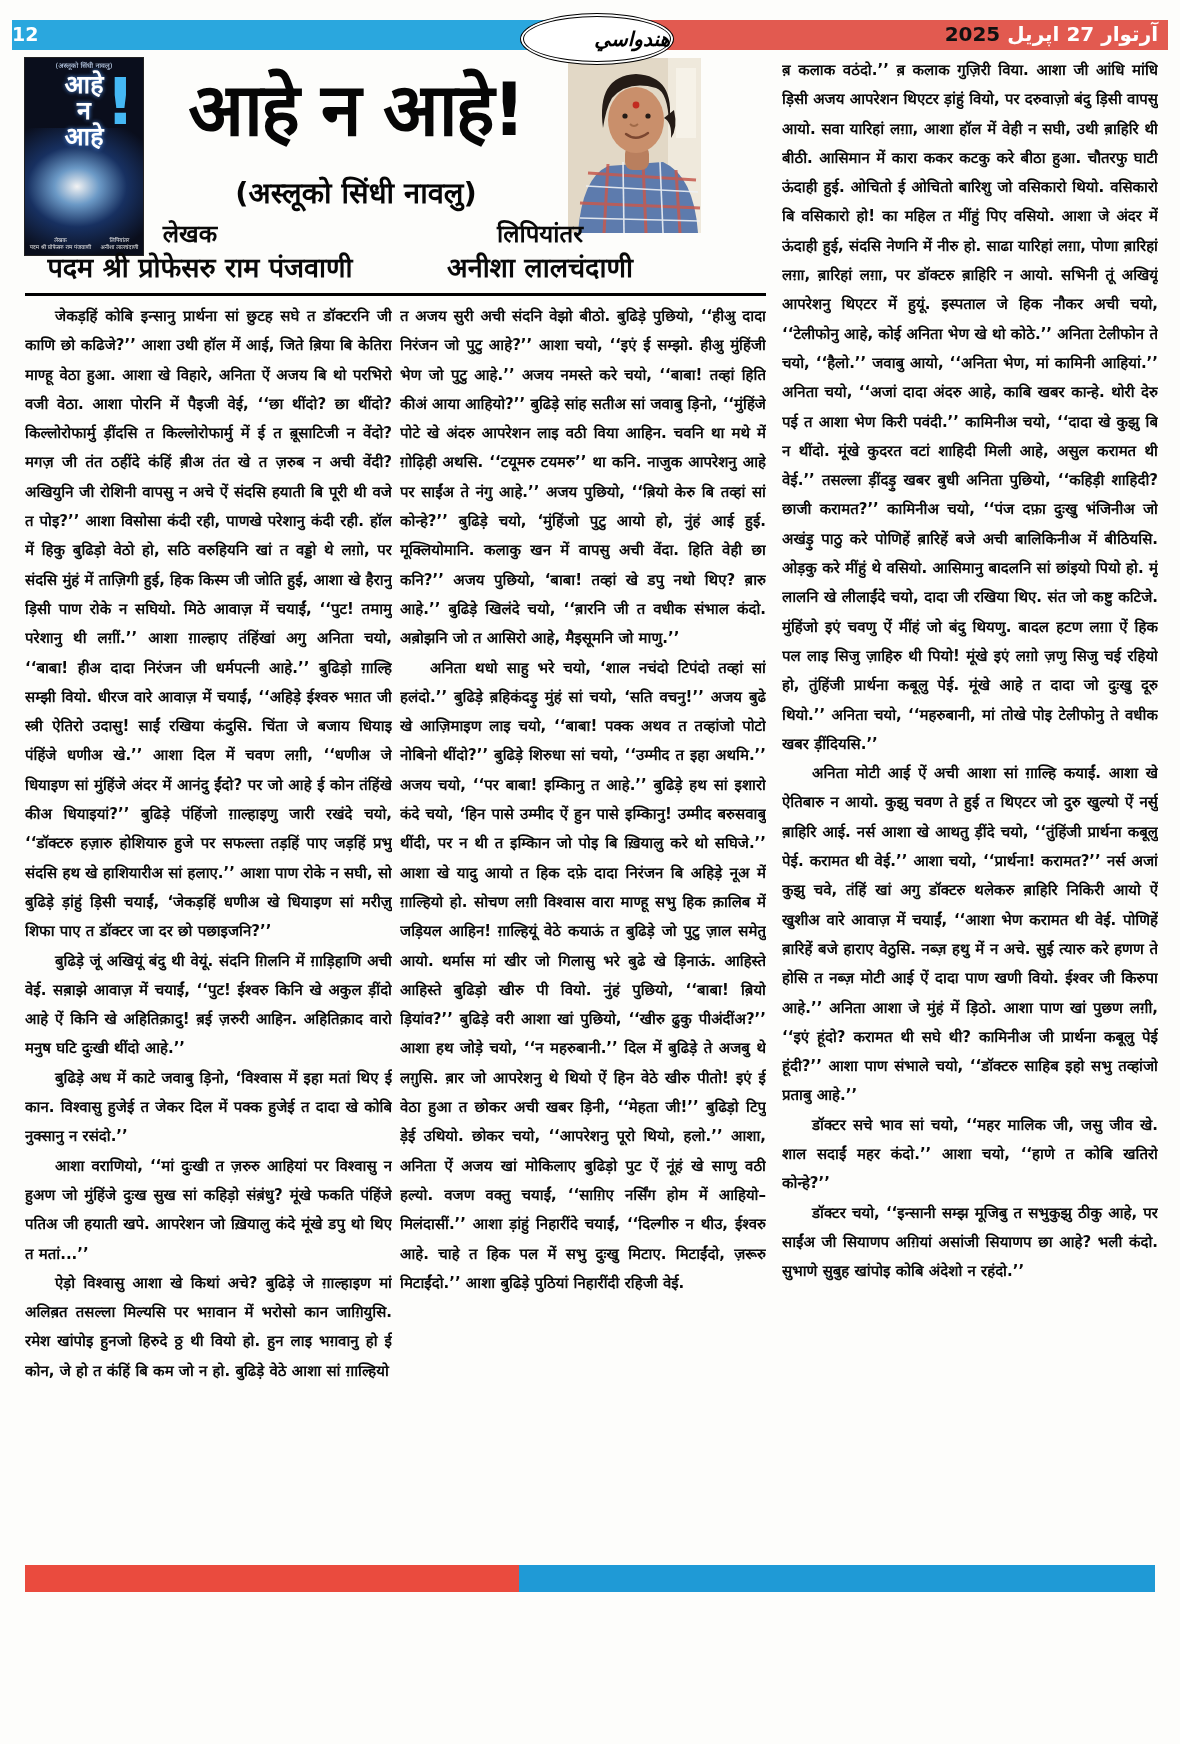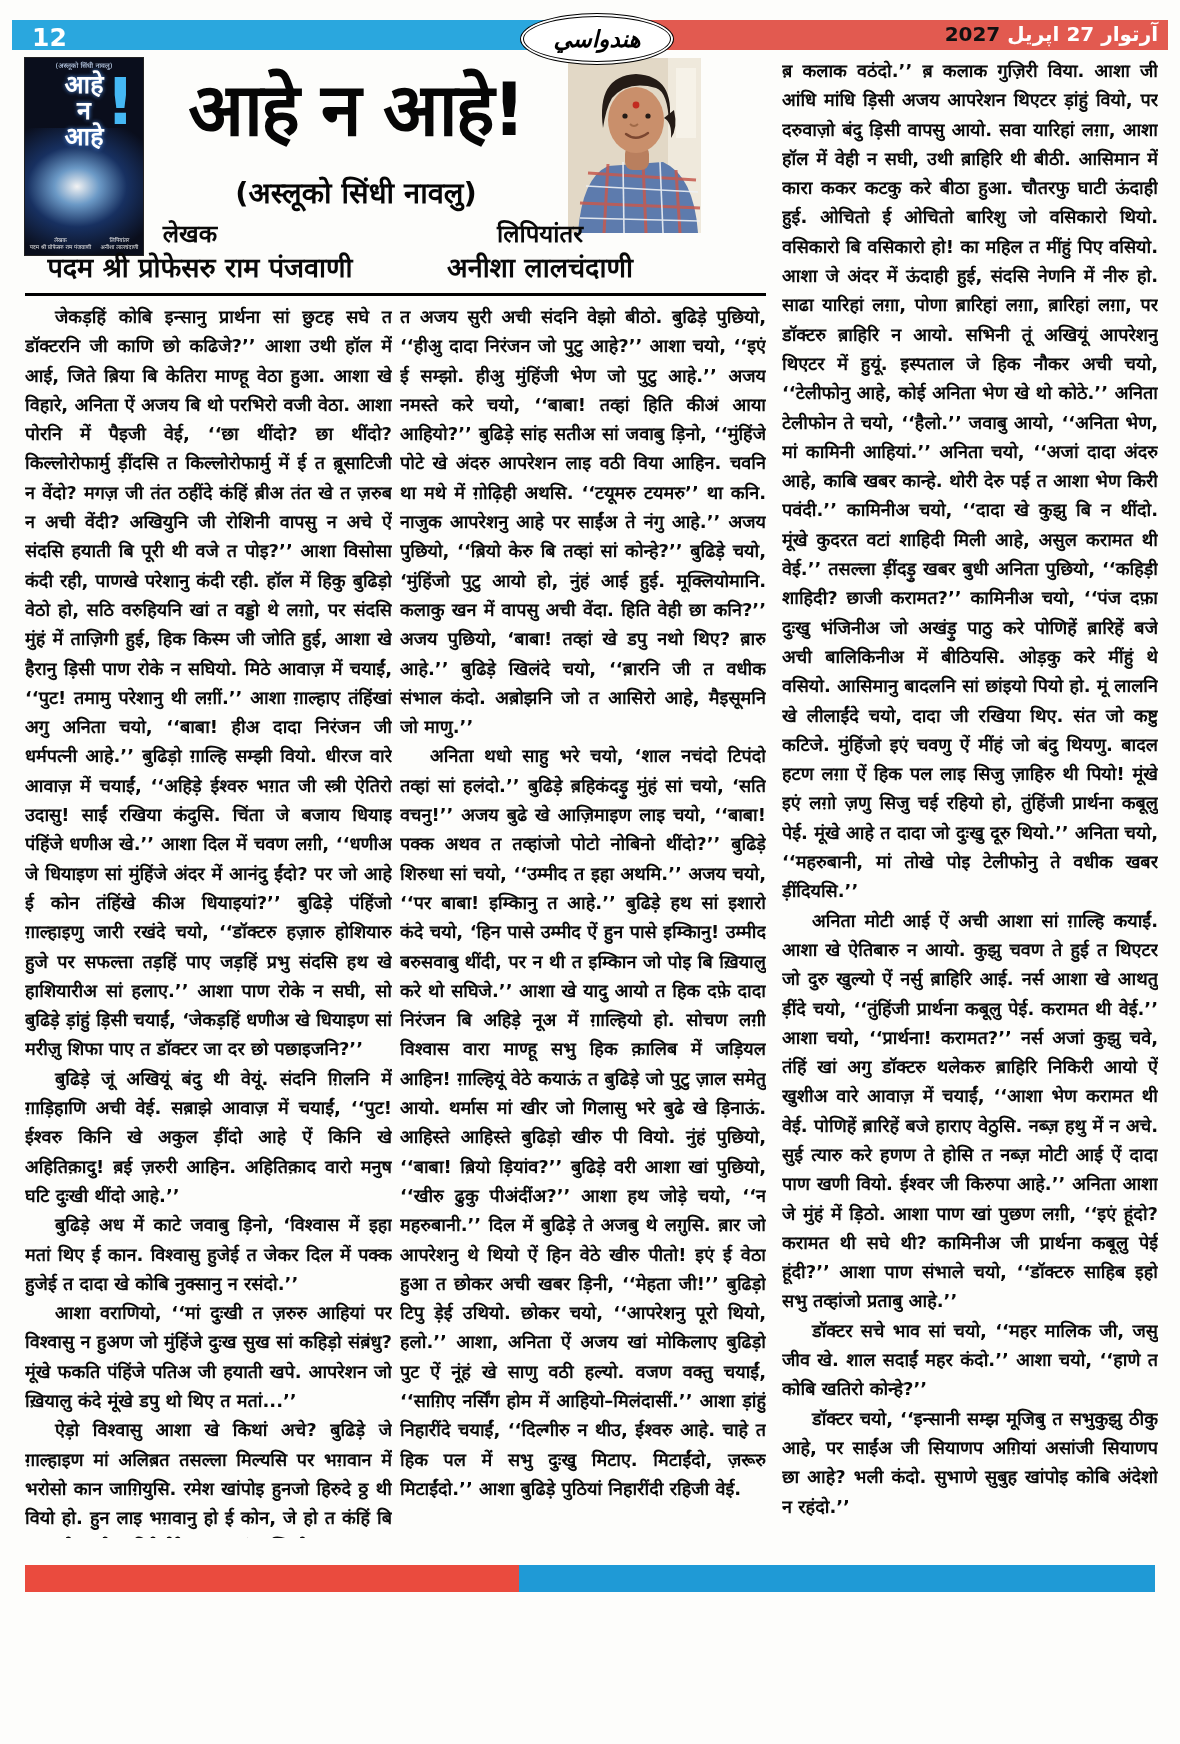--- a/index.html
+++ b/index.html
@@ -2,66 +2,66 @@
 <html><head>
 <meta charset="utf-8">
 <style>
   html,body{margin:0;padding:0;background:#888;}
   #page{position:relative;width:1180px;height:1744px;background:#fdfdfb;overflow:hidden;
         font-family:"DejaVu Sans","Liberation Sans",sans-serif;}
   
   .topbar{position:absolute;left:12px;top:20px;width:1156px;height:30px;}
   .topbar-blue{position:absolute;left:0;top:0;width:575px;height:30px;background:#2aa7de;}
   .topbar-red{position:absolute;left:575px;top:0;width:581px;height:30px;background:#e25a50;}
-  .pagenum{position:absolute;left:20px;top:3px;color:#fff;font-size:25px;font-weight:bold;}
+  .pagenum{position:absolute;left:0;top:3px;color:#fff;font-size:19px;font-weight:bold;}
   .dateline{position:absolute;right:10px;top:2px;direction:rtl;color:#fff;font-size:20px;font-weight:bold;white-space:nowrap;}
   .dateline .yr{color:#111;}
   .logo-oval{position:absolute;left:508px;top:-7px;width:146px;height:44px;background:#fff;
-             border:4px double #000;border-radius:50%;display:flex;align-items:center;justify-content:center;
-             font-size:23px;font-weight:bold;font-style:italic;color:#000;z-index:3;}
+             border:4px double #000;border-radius:50%;display:flex;align-items:center;justify-content:flex-end;
+             font-size:20px;font-weight:bold;font-style:italic;color:#000;z-index:3;}
   
   .cover{position:absolute;left:25px;top:58px;width:118px;height:197px;background:#0a0e1c;
          box-shadow:0 0 0 1px #222;overflow:hidden;color:#fff;text-align:center;}
   .cover .glow{position:absolute;left:-20px;top:70px;width:160px;height:130px;
         background:radial-gradient(ellipse at 45% 45%, rgba(255,255,255,.95) 0%, rgba(140,200,255,.75) 18%, rgba(40,90,180,.45) 40%, rgba(10,14,28,0) 70%);}
   .cover .c-top{position:relative;font-size:7px;color:#cfe3ff;padding-top:3px;}
   .cover .c-title{position:relative;font-weight:700;font-size:25px;line-height:26px;margin-top:2px;
                   text-shadow:0 0 4px rgba(90,160,255,.9);}
   .cover .c-bang{position:absolute;right:8px;top:14px;font-size:64px;font-weight:800;color:#45b8f4;line-height:60px;}
   .cover .c-credits{position:absolute;bottom:4px;left:0;width:100%;display:flex;justify-content:space-around;
                     font-size:5.5px;color:#e8e8e8;line-height:7px;}
   .headline{position:absolute;left:150px;top:56px;width:412px;text-align:center;color:#060606;}
   .headline .big{font-size:73px;font-weight:800;line-height:108px;letter-spacing:-2px;white-space:nowrap;}
   .headline .sub{font-size:29px;font-weight:800;margin-top:8px;}
   .photo{position:absolute;left:568px;top:58px;width:133px;height:175px;background:#e6ddcc;overflow:hidden;}
   .byline-label{position:absolute;top:216px;font-size:24px;font-weight:800;color:#090909;text-align:center;}
   .byline-name{position:absolute;top:248px;font-size:27px;font-weight:800;color:#090909;text-align:center;white-space:nowrap;}
   .rule{position:absolute;left:25px;top:293px;width:741px;height:3px;background:#000;}
   
-  .col{position:absolute;color:#0a0a0a;font-size:18px;line-height:29.3px;text-align:justify;font-weight:600;}
+  .col{position:absolute;color:#0a0a0a;font-size:15px;line-height:29.3px;text-align:justify;font-weight:600;}
   .col .para{margin:0;}
   .col .para.ind{text-indent:30px;}
   #col1{left:25px;top:302px;width:367px;height:1236px;overflow:hidden;}
   #col2{left:400px;top:302px;width:366px;height:1236px;overflow:hidden;}
   #col3{left:782px;top:56px;width:376px;height:1482px;overflow:hidden;}
   
   .botbar-red{position:absolute;left:25px;top:1565px;width:494px;height:27px;background:#ea4b3e;}
   .botbar-blue{position:absolute;left:519px;top:1565px;width:636px;height:27px;background:#1f9ad6;}
 </style>
 </head>
 <body>
 
 <div id="page">
 
   <div class="topbar">
     <div class="topbar-blue">
       <span class="pagenum">12</span>
     </div>
     <div class="topbar-red">
-      <span class="dateline"><span>آرتوار 27 اپريل</span> <span class="yr">2027</span></span>
+      <span class="dateline"><span>آرتوار 27 اپريل</span> <span class="yr">2025</span></span>
     </div>
     <div class="logo-oval">
       <span>هندواسي</span>
     </div>
   </div>
 
   <div class="cover">
     <div class="glow"></div>
     <div class="c-top">(अस्लूको सिंधी नावलु)</div>
     <div class="c-title">

